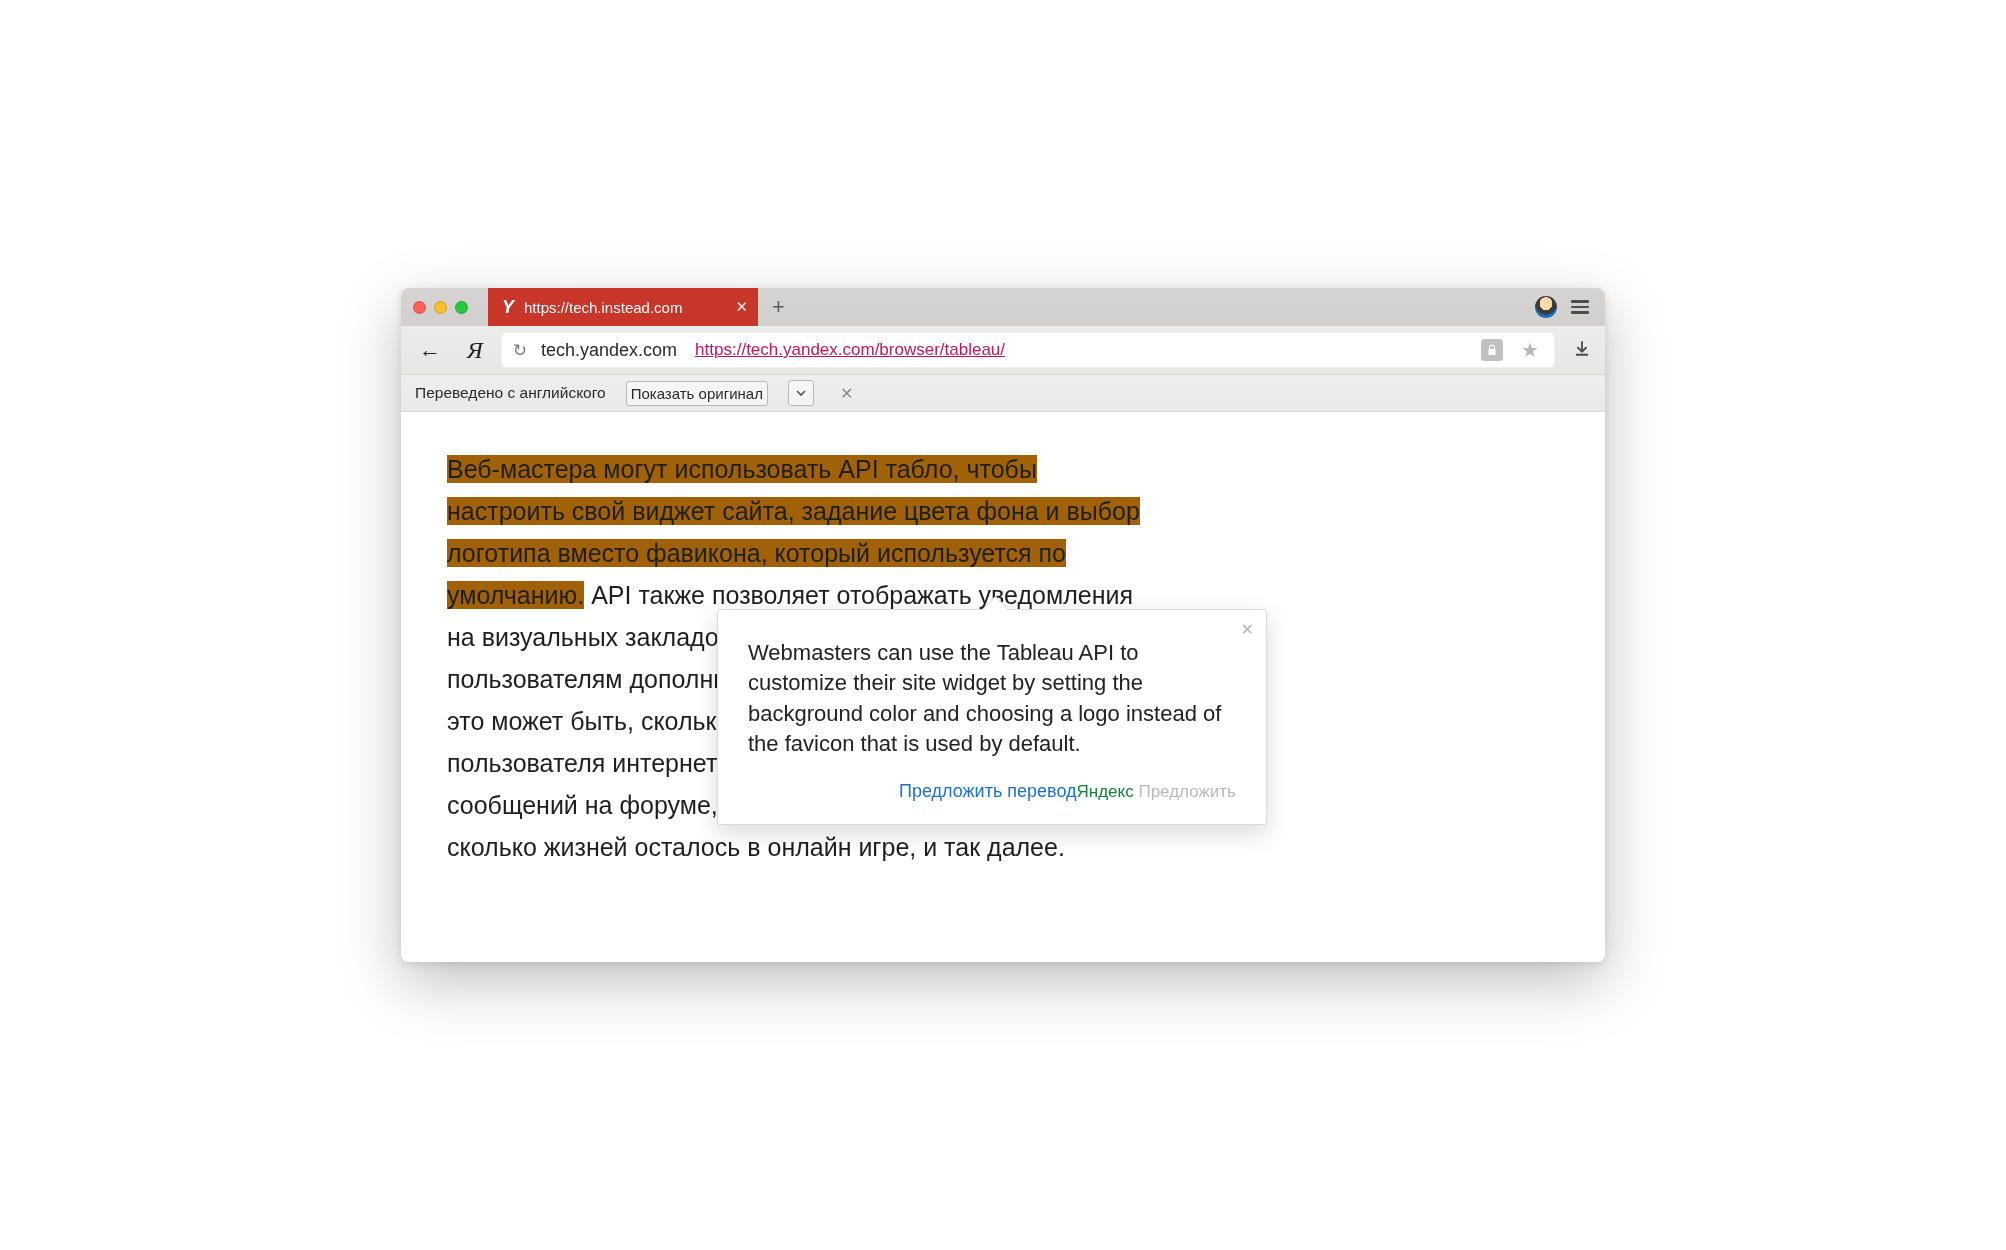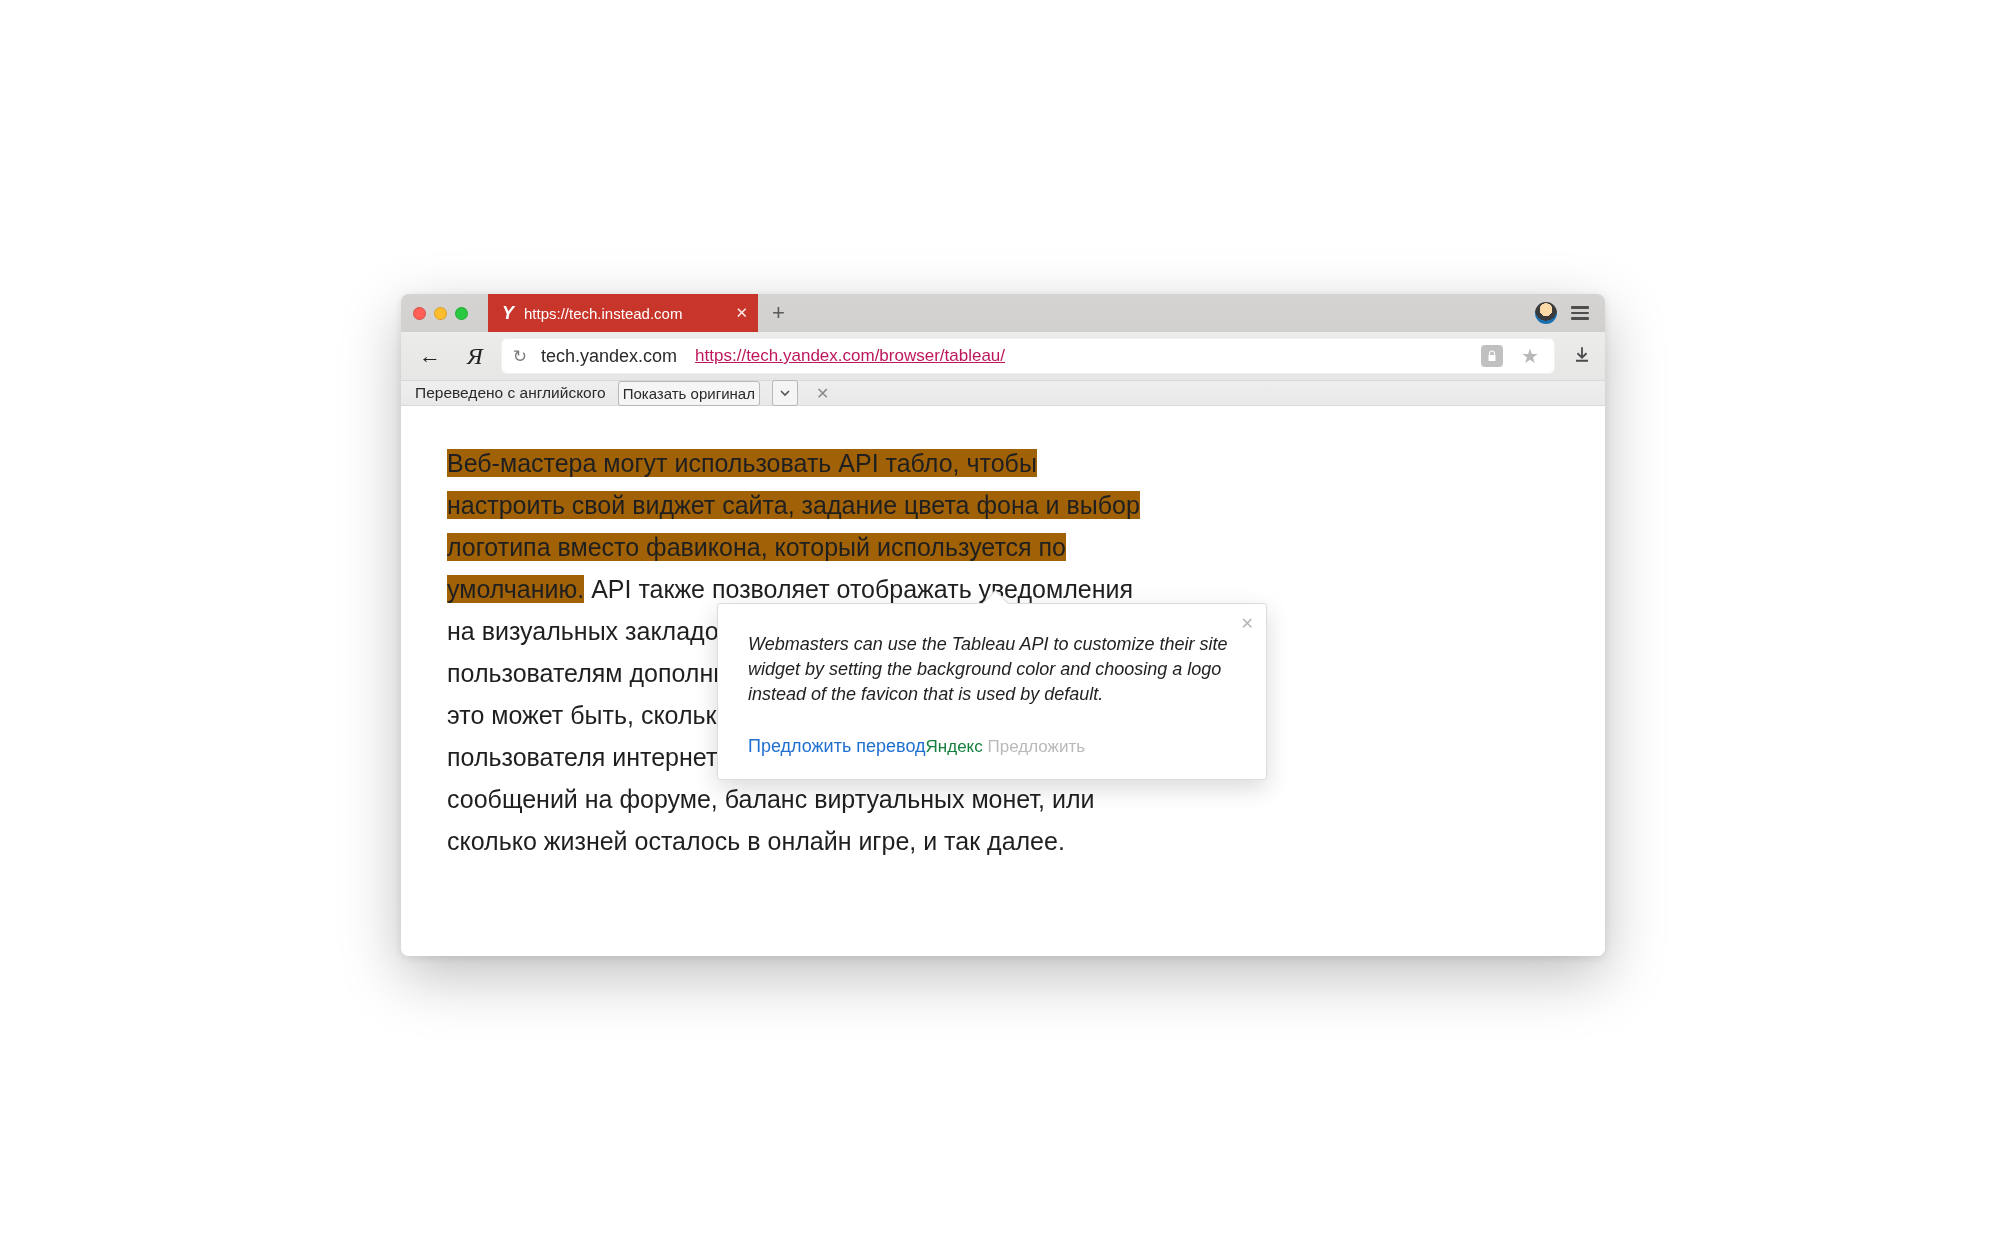--- a/index.html
+++ b/index.html
@@ -75,28 +75,28 @@
   }
   .reload { color:#7a7a7a; font-size:17px;}
   .domain { color:#2a2a2a; font-size:18px;}
   .fullurl { color:#be185d; font-size:17px; margin-left:4px;text-decoration:underline; }
   .omnibox-spacer{flex:1;}
   .lock-badge{ width:22px; height:22px; background:#bfc0bf; border-radius:4px; display:flex; align-items:center; justify-content:center; color:#fff; font-size:13px;}
   .star-icon{ color:#b8b8b8; font-size:20px; padding:0 4px;}
   .download-icon { color:#4a4a4a; font-size:19px; padding:0 4px;}
   
   .translate-bar {
-    height:26px;
+    height:38px;
     background: linear-gradient(#eeeeee, #e9e9e9);
     border-top:1px solid #d8d8d8;
     border-bottom:1px solid #d8d8d8;
     display:flex;
     align-items:center;
     padding:0 14px;
-    gap:12px;
+    gap:20px;
     font-size:15.5px;
     color:#2a2a2a;
   }
   .trans-btn{
     display:inline-flex;
     align-items:center;
     padding:3px 4px;
     border:1px solid #b8b8b8;
     background:#f5f5f5;
     border-radius:3px;
@@ -141,22 +141,22 @@
     top:-10px;
     left:268px;
     width:18px;
     height:18px;
     background:#fff;
     border-left:1px solid #dcdcdc;
     border-top:1px solid #dcdcdc;
     transform:rotate(45deg);
   }
   .popup-close{ position:absolute; top:10px; right:12px; color:#b5b5b5; font-size:16px;}
-  .popup-text{ font-size:18px; color:#222; line-height:1.38;font-style:italic;}
-  .popup-footer{ display:flex; align-items:baseline; justify-content:flex-start; margin-top:30px;}
+  .popup-text{ font-size:22px; color:#222; line-height:1.38;}
+  .popup-footer{ display:flex; align-items:baseline; justify-content:flex-end; margin-top:22px;}
   .popup-link{ color:#1f6fd0; font-size:18px;}
   .popup-brand{ font-size:17px;}
   .brand-strong{ color:#15803d;}
   .brand-light{ color:#b9b9b9;}
 </style>
 </head>
 <body>
 
 <div class="browser-window">
 

